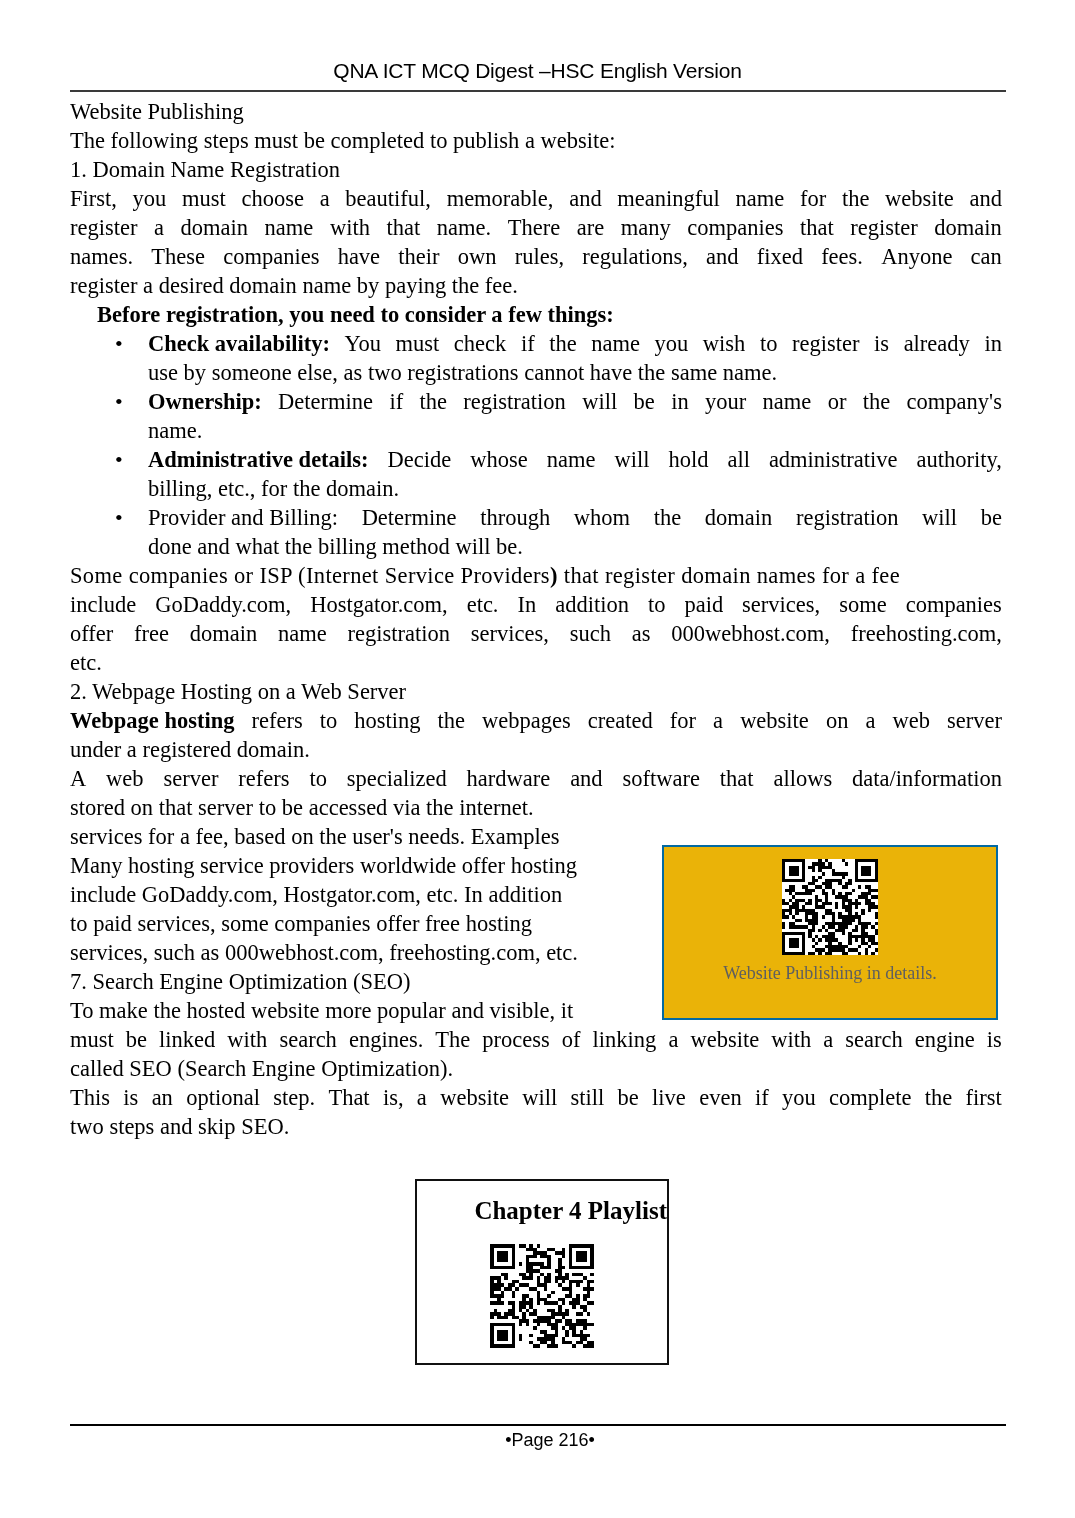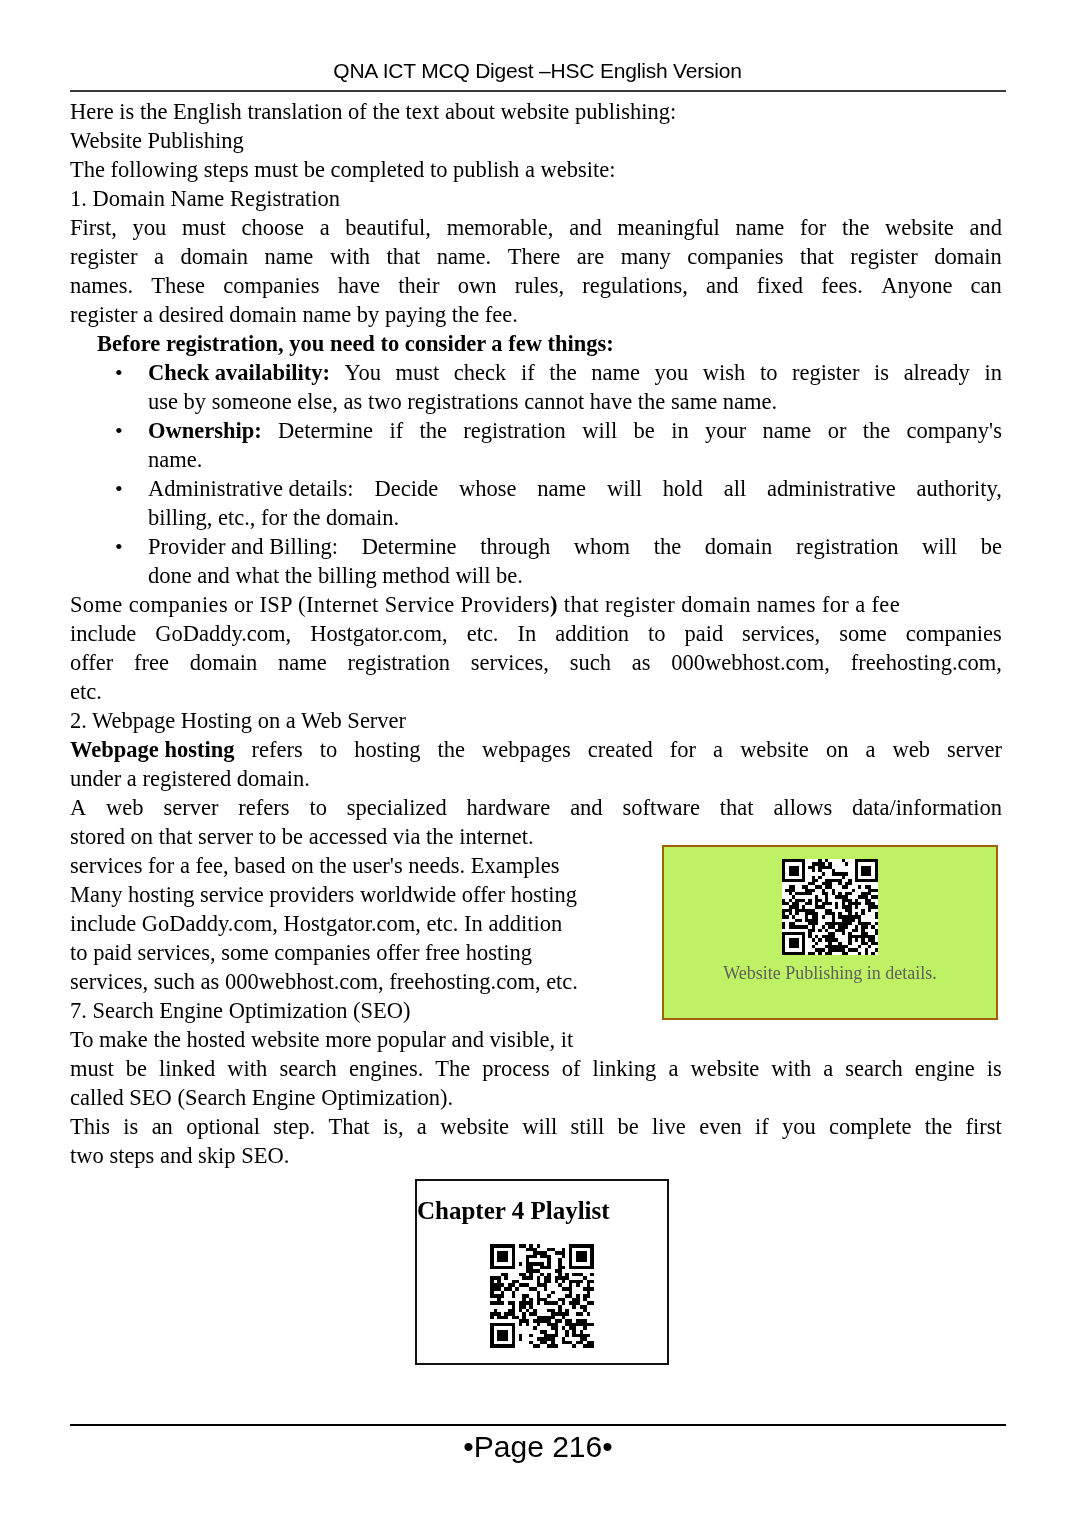--- a/index.html
+++ b/index.html
@@ -79,23 +79,23 @@
     line-height: 29px;
   }
 
   
   .qr-box {
     position: absolute;
     left: 662px;
     top: 845px;
     width: 336px;
     height: 175px;
-    border: 2px solid #a16207;
+    border: 2px solid #0369a1;
     box-sizing: border-box;
-    background: #bef264;
+    background: #eab308;
   }
   .qr-box .qr-img {
     position: absolute;
     left: 50%;
     transform: translateX(-50%);
     top: 12px;
   }
   .qr-caption {
     position: absolute;
     left: 0;
@@ -115,21 +115,21 @@
     width: 254px;
     height: 186px;
     border: 2px solid #111;
     box-sizing: border-box;
     background: #fff;
   }
   .playlist-title {
     position: absolute;
     left: 0; right: 0;
     top: 16px;
-    text-align: left;
+    text-align: right;
     font-weight: bold;
     font-size: 25px;
     font-family: "Liberation Serif", "DejaVu Serif", serif;
   }
   .playlist-box .qr-img {
     position: absolute;
     left: 50%;
     transform: translateX(-50%);
     top: 63px;
   }
@@ -138,41 +138,40 @@
   .footer-rule {
     position: absolute;
     left: 70px;
     top: 1424px;
     width: 936px;
     height: 0;
     border-top: 2px solid #000;
   }
   .footer-text {
     position: absolute;
-    left: 70px;
+    left: 82px;
     top: 1430px;
     width: 936px;
     text-align: center;
     font-family: "Liberation Sans", "DejaVu Sans", sans-serif;
-    font-size: 30px;
+    font-size: 18px;
   }
 
   .qr-svg { display: block; image-rendering: pixelated; }
 </style>
 </head>
 <body>
 
 <div class="page">
 
   <div class="header">QNA ICT MCQ Digest –HSC English Version</div>
   <div class="header-rule"></div>
 
   <div class="body-col">
 
-    <span class="ln">Here is the English translation of the text about website publishing:</span>
     <span class="ln">Website Publishing</span>
     <span class="ln">The following steps must be completed to publish a website:</span>
     <span class="ln">1. Domain Name Registration</span>
 
     <span class="ln just">
         <span>First,</span>
         <span>you</span>
         <span>must</span>
         <span>choose</span>
         <span>a</span>
@@ -258,21 +257,21 @@
           <span>or</span>
           <span>the</span>
           <span>company's</span>
         </span>
       <span class="ln">name.</span>
     </div>
 
     <div class="bullet-row">
       <span class="bullet-dot">•</span>
       <span class="ln just">
-          <span style="font-weight: normal; text-align: center;">Administrative details:</span>
+          <span style="font-weight: bold; text-align: center;">Administrative details:</span>
           <span>Decide</span>
           <span>whose</span>
           <span>name</span>
           <span>will</span>
           <span>hold</span>
           <span>all</span>
           <span>administrative</span>
           <span>authority,</span>
         </span>
       <span class="ln">billing, etc., for the domain.</span>

